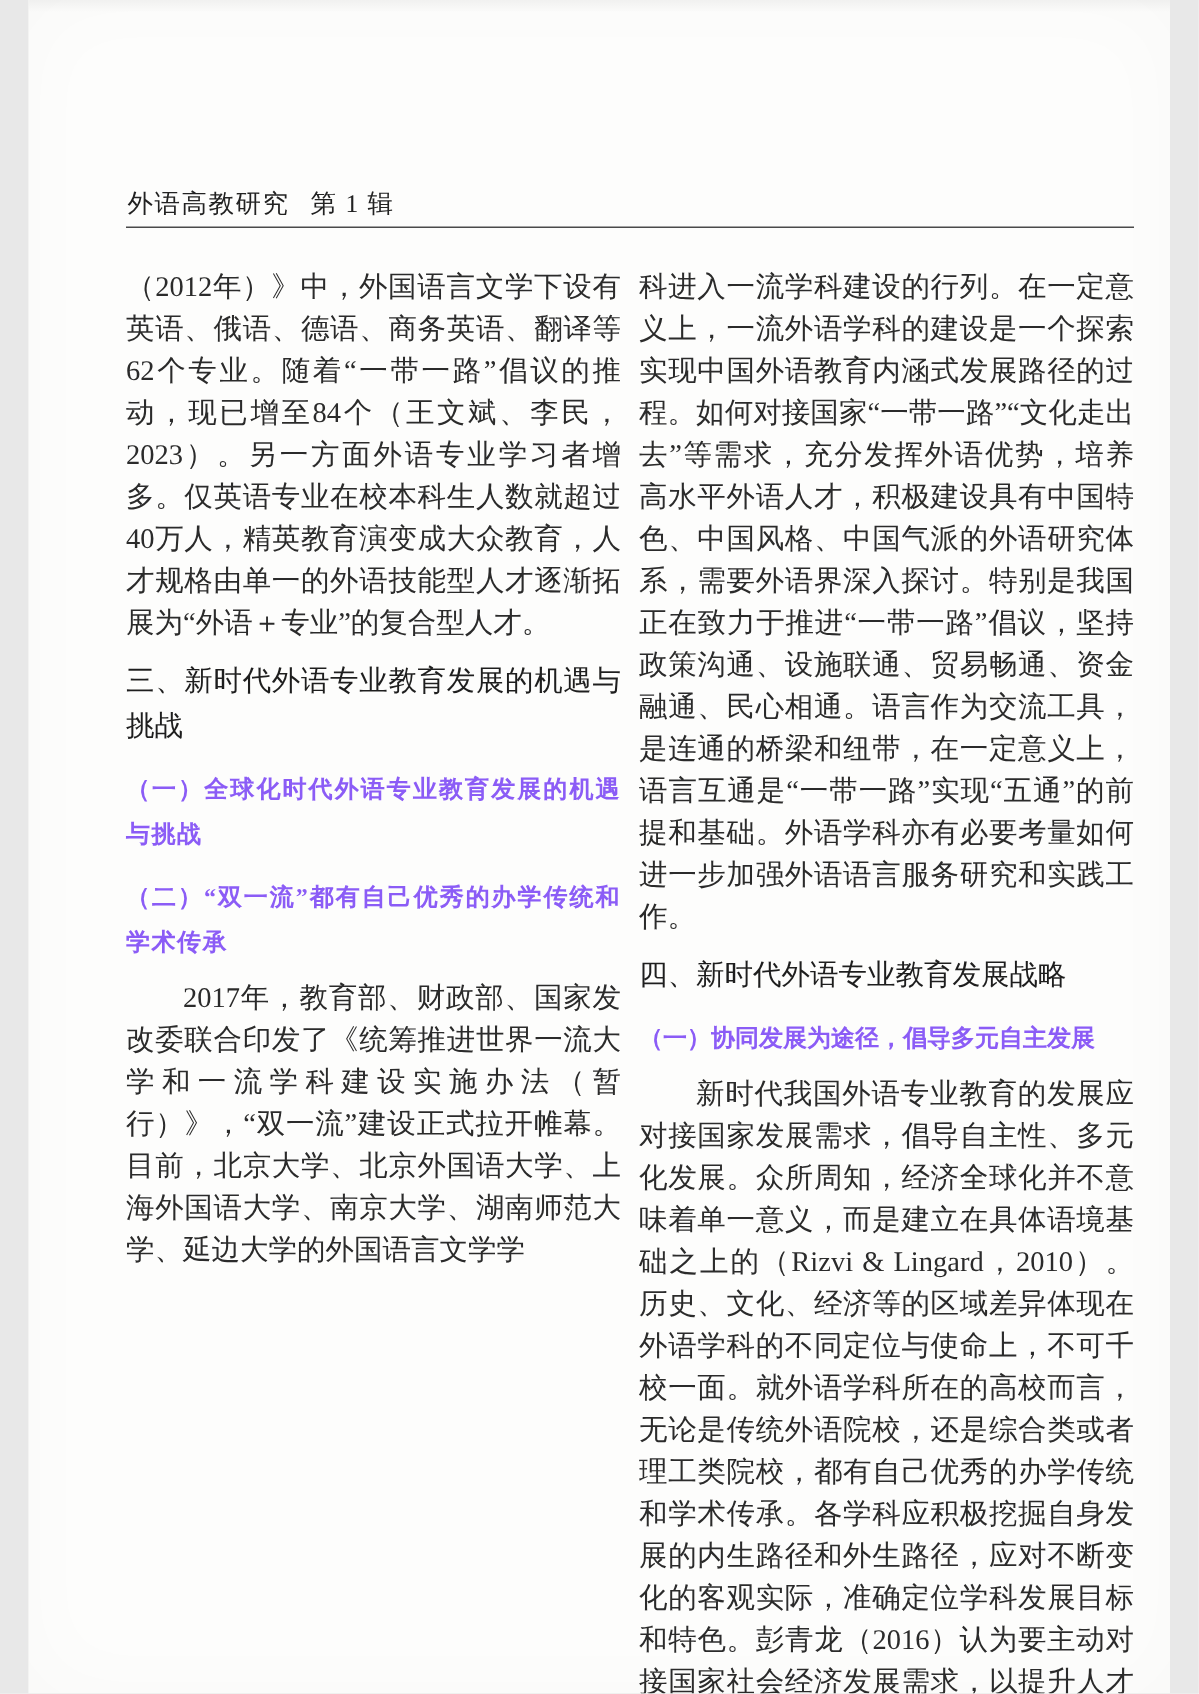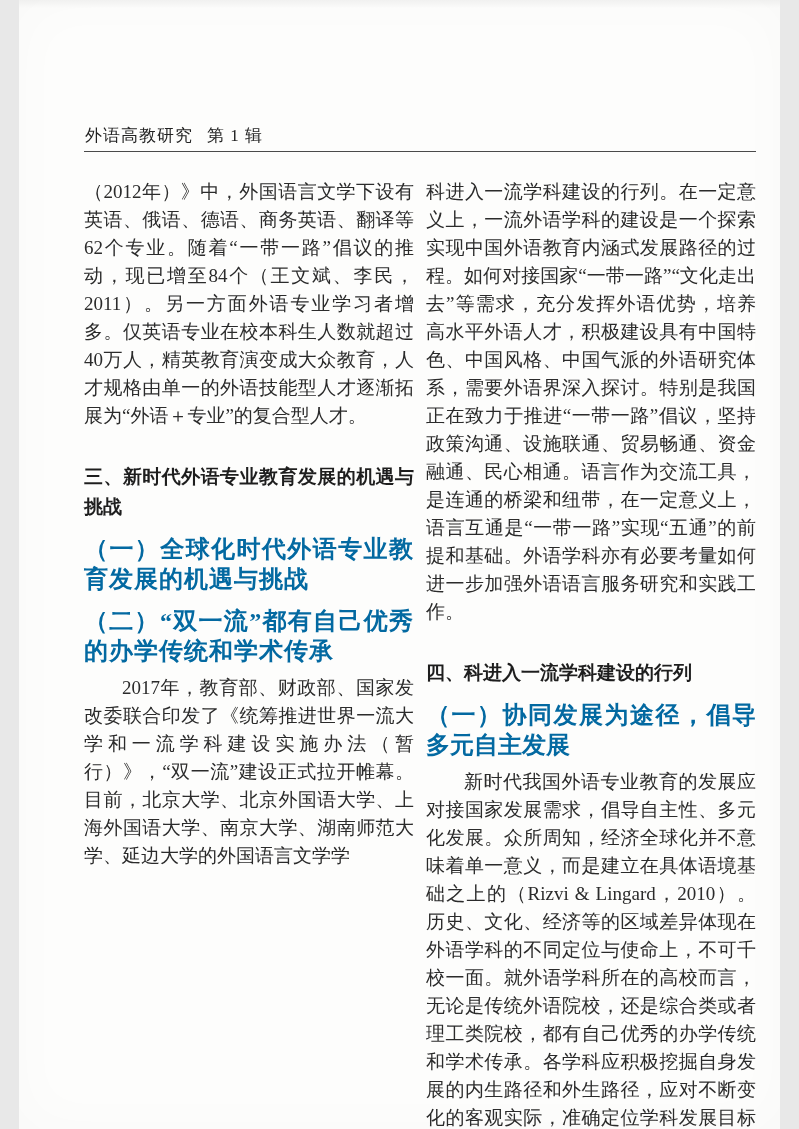--- a/index.html
+++ b/index.html
@@ -58,58 +58,58 @@
   }
   .para {
     margin: 0 0 6px 0;
     font-size: 19px;
     line-height: 28px;
     text-align: justify;
     color: #2b2b2b;
   }
   .para.indent { text-indent: 2em; }
   .heading {
-    margin: 32px 0 12px 0;
+    margin: 10px 0 12px 0;
     font-family: "Liberation Sans", "DejaVu Sans", sans-serif;
-    font-weight: bold;
+    font-weight: normal;
     font-size: 19px;
     line-height: 30px;
     text-align: justify;
     color: #1e1e1e;
   }
   .subheading {
     margin: 12px 0 8px 0;
-    font-size: 24px;
+    font-size: 16px;
     line-height: 30px;
     text-align: justify;
-    color: #0369a1;
+    color: #8b5cf6;
   }
   .subheading.wide { letter-spacing: 1px; }
 </style>
 </head>
 <body>
 
 <div class="page">
   <div class="scan-smudge"></div>
 
   <div class="running-header">
     <span class="journal">外语高教研究</span><span class="issue">第 1 辑</span>
   </div>
 
   <div class="header-rule"></div>
 
   <div class="columns">
     <div class="col">
-      <p class="para">（2012年）》中，外国语言文学下设有英语、俄语、德语、商务英语、翻译等62个专业。随着“一带一路”倡议的推动，现已增至84个（王文斌、李民，2011）。另一方面外语专业学习者增多。仅英语专业在校本科生人数就超过40万人，精英教育演变成大众教育，人才规格由单一的外语技能型人才逐渐拓展为“外语＋专业”的复合型人才。</p>
+      <p class="para">（2012年）》中，外国语言文学下设有英语、俄语、德语、商务英语、翻译等62个专业。随着“一带一路”倡议的推动，现已增至84个（王文斌、李民，2023）。另一方面外语专业学习者增多。仅英语专业在校本科生人数就超过40万人，精英教育演变成大众教育，人才规格由单一的外语技能型人才逐渐拓展为“外语＋专业”的复合型人才。</p>
       <h2 class="heading">三、新时代外语专业教育发展的机遇与挑战</h2>
       <h3 class="subheading wide">（一）全球化时代外语专业教育发展的机遇与挑战</h3>
       <h3 class="subheading wide">（二）“双一流”都有自己优秀的办学传统和学术传承</h3>
       <p class="para indent">2017年，教育部、财政部、国家发改委联合印发了《统筹推进世界一流大学和一流学科建设实施办法（暂行）》，“双一流”建设正式拉开帷幕。目前，北京大学、北京外国语大学、上海外国语大学、南京大学、湖南师范大学、延边大学的外国语言文学学</p>
     </div>
 
     <div class="col">
       <p class="para">科进入一流学科建设的行列。在一定意义上，一流外语学科的建设是一个探索实现中国外语教育内涵式发展路径的过程。如何对接国家“一带一路”“文化走出去”等需求，充分发挥外语优势，培养高水平外语人才，积极建设具有中国特色、中国风格、中国气派的外语研究体系，需要外语界深入探讨。特别是我国正在致力于推进“一带一路”倡议，坚持政策沟通、设施联通、贸易畅通、资金融通、民心相通。语言作为交流工具，是连通的桥梁和纽带，在一定意义上，语言互通是“一带一路”实现“五通”的前提和基础。外语学科亦有必要考量如何进一步加强外语语言服务研究和实践工作。</p>
-      <h2 class="heading">四、科进入一流学科建设的行列</h2>
+      <h2 class="heading">四、新时代外语专业教育发展战略</h2>
       <h3 class="subheading">（一）协同发展为途径，倡导多元自主发展</h3>
       <p class="para indent">新时代我国外语专业教育的发展应对接国家发展需求，倡导自主性、多元化发展。众所周知，经济全球化并不意味着单一意义，而是建立在具体语境基础之上的（Rizvi &amp; Lingard，2010）。历史、文化、经济等的区域差异体现在外语学科的不同定位与使命上，不可千校一面。就外语学科所在的高校而言，无论是传统外语院校，还是综合类或者理工类院校，都有自己优秀的办学传统和学术传承。各学科应积极挖掘自身发展的内生路径和外生路径，应对不断变化的客观实际，准确定位学科发展目标和特色。彭青龙（2016）认为要主动对接国家社会经济发展需求，以提升人才培养质量为核心，以特色化的标志性学术成果为重要目标，以多元评价的激励机制为手段，以创新驱动、协同发展为途径，以国际化战略为支撑，有计划、有步骤地争</p>
     </div>
   </div>
 </div>
 
 </body></html>

